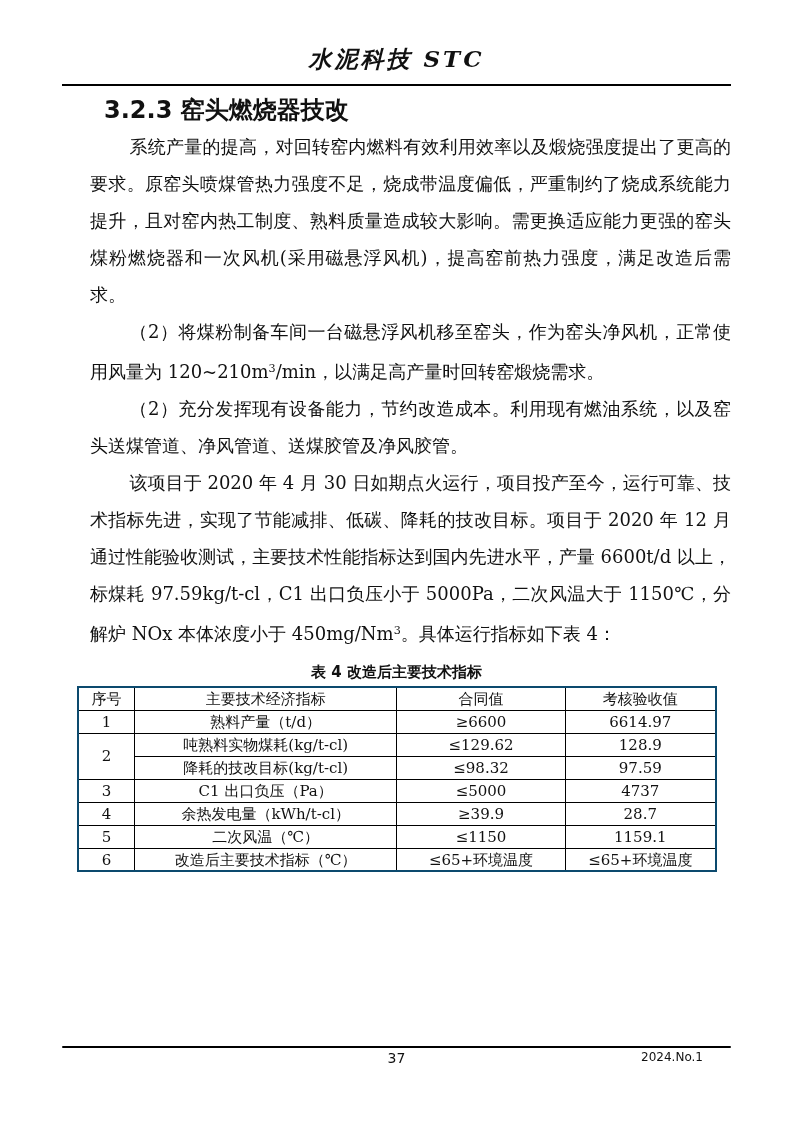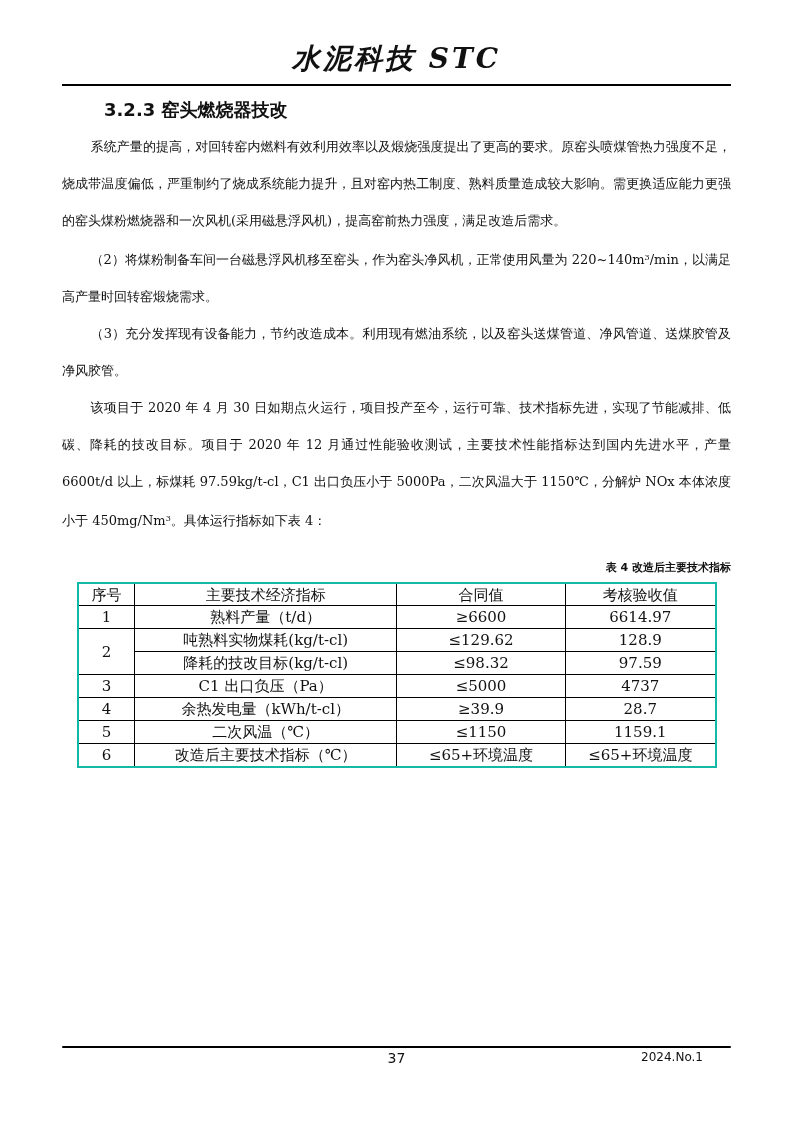--- a/index.html
+++ b/index.html
@@ -16,75 +16,76 @@
     padding: 38px 62px 0 62px;
     overflow: hidden;
   }
 
   
   .journal-title {
     text-align: center;
     font-family: "DejaVu Serif", serif;
     font-style: italic;
     font-weight: 700;
-    font-size: 28px;
+    font-size: 23px;
     letter-spacing: 3px;
     line-height: 30px;
     margin-top: 6px;
   }
   .header-rule {
     height: 2px;
     background: #000;
     margin-top: 10px;
   }
 
   
   .content { margin-top: 6px; }
 
   .h323 {
     font-family: "DejaVu Sans", "Liberation Sans", sans-serif;
     font-weight: 700;
-    font-size: 18px;
+    font-size: 24px;
     line-height: 36px;
     padding-left: 42px;
   }
 
   .body-p {
-    font-size: 13px;
+    font-size: 18px;
     line-height: 37px;
     text-align: justify;
     text-indent: 2.2em;
+    margin-left: 28px;
   }
 
   sub.chem { font-size: 0.62em; vertical-align: -0.25em; }
   sup.pow  { font-size: 0.62em; vertical-align: 0.55em; }
 
   .h4 {
     font-family: "DejaVu Sans", "Liberation Sans", sans-serif;
     font-weight: 700;
     font-size: 20px;
     line-height: 40px;
     margin: 2px 0 0 0;
   }
   .h4 .num { margin-right: 18px; }
 
   
   .table-caption {
-    text-align: right;
-    font-family: "DejaVu Sans", "Liberation Sans", sans-serif;
-    font-weight: 700;
-    font-size: 11px;
+    text-align: center;
+    font-family: "DejaVu Sans", "Liberation Sans", sans-serif;
+    font-weight: 700;
+    font-size: 15px;
     line-height: 24px;
-    margin-top: 16px;
+    margin-top: 8px;
   }
   table.tech {
     width: 640px;
     margin: 2px auto 0 auto;
     border-collapse: collapse;
-    border: 2px solid #14b8a6;
+    border: 2px solid #0c4a6e;
     font-size: 15px;
   }
   table.tech td {
     border: 1px solid #000;
     text-align: center;
     vertical-align: middle;
     height: 23px;
     padding: 0 4px;
     line-height: 20px;
   }
@@ -131,23 +132,23 @@
     <div class="header-rule"></div>
   </header>
 
   <main class="content">
 
     <h3 class="h323">3.2.3 窑头燃烧器技改</h3>
 
     <p class="body-p">系统产量的提高，对回转窑内燃料有效利用效率以及煅烧强度提出了更高的要求。原窑头喷煤管热力强度不足，烧成带温度偏低，严重制约了烧成系统能力提升，且对窑内热工制度、熟料质量造成较大影响。需更换适应能力更强的窑头煤粉燃烧器和一次风机(采用磁悬浮风机)，提高窑前热力强度，满足改造后需求。</p>
 
 
-    <p class="body-p"><span>（2）将煤粉制备车间一台磁悬浮风机移至窑头，作为窑头净风机，正常使用风量为 220~140m</span><sup class="pow">3</sup><span>/min，以满足高产量时回转窑煅烧需求。</span></p>
-
-    <p class="body-p">（3）充分发挥现有设备能力，节约改造成本。利用现有燃油系统，以及窑头送煤管道、净风管道、送煤胶管及净风胶管。</p>
+    <p class="body-p"><span>（2）将煤粉制备车间一台磁悬浮风机移至窑头，作为窑头净风机，正常使用风量为 120~210m</span><sup class="pow">3</sup><span>/min，以满足高产量时回转窑煅烧需求。</span></p>
+
+    <p class="body-p">（2）充分发挥现有设备能力，节约改造成本。利用现有燃油系统，以及窑头送煤管道、净风管道、送煤胶管及净风胶管。</p>
 
 
     <p class="body-p"><span>该项目于 2020 年 4 月 30 日如期点火运行，项目投产至今，运行可靠、技术指标先进，实现了节能减排、低碳、降耗的技改目标。项目于 2020 年 12 月通过性能验收测试，主要技术性能指标达到国内先进水平，产量 6600t/d 以上，标煤耗 97.59kg/t-cl，C1 出口负压小于 5000Pa，二次风温大于 1150℃，分解炉 NOx 本体浓度小于 450mg/Nm</span><sup class="pow">3</sup><span>。具体运行指标如下表 4：</span></p>
 
     <div class="table-caption">表 4 改造后主要技术指标</div>
 
     <table class="tech">
       <colgroup>
         <col class="c1">
           <col class="c2">

